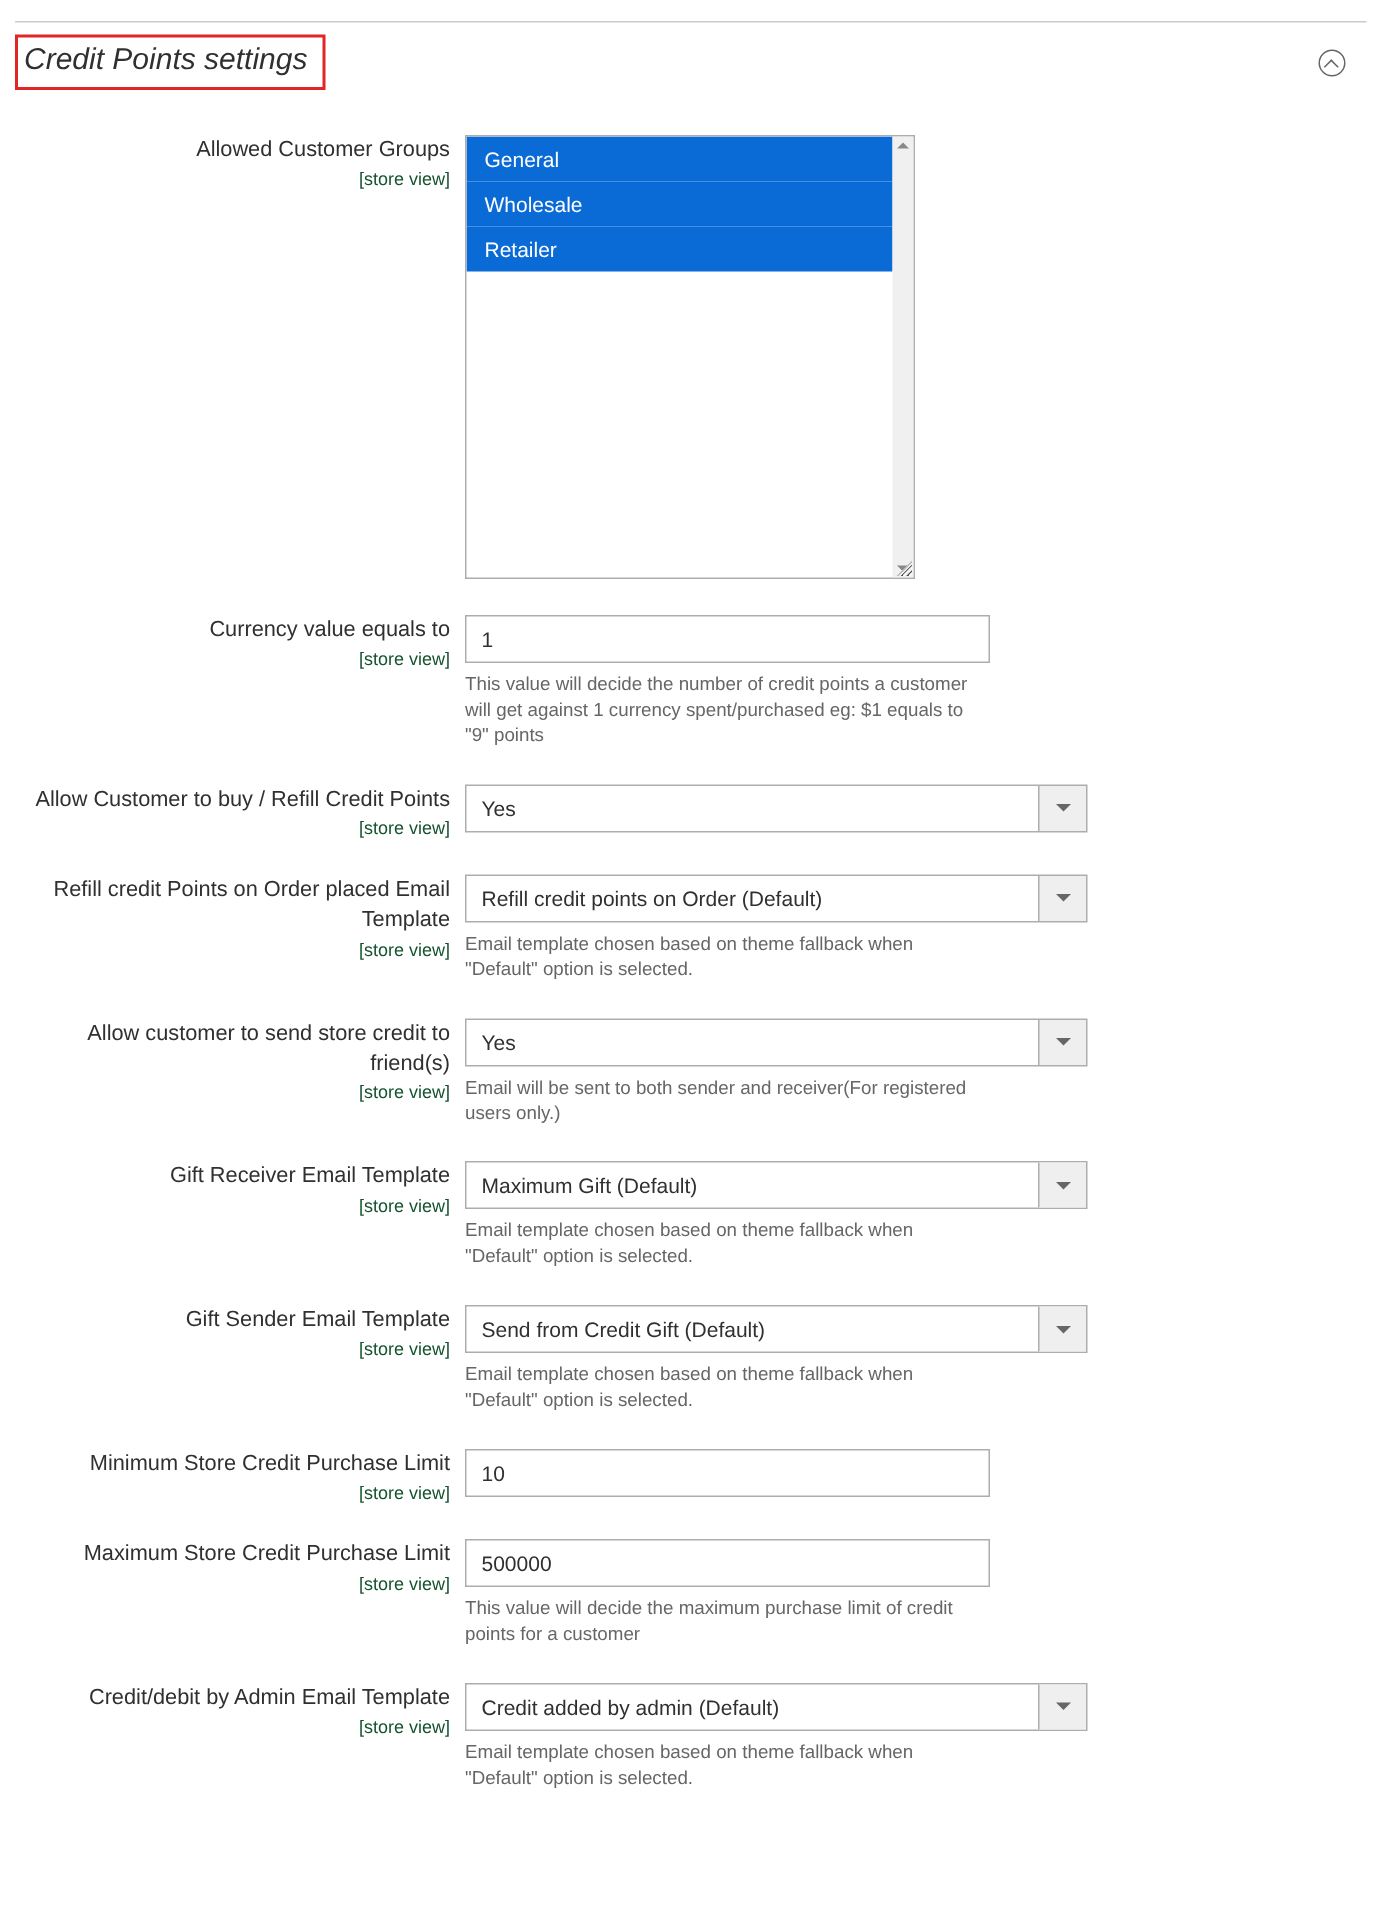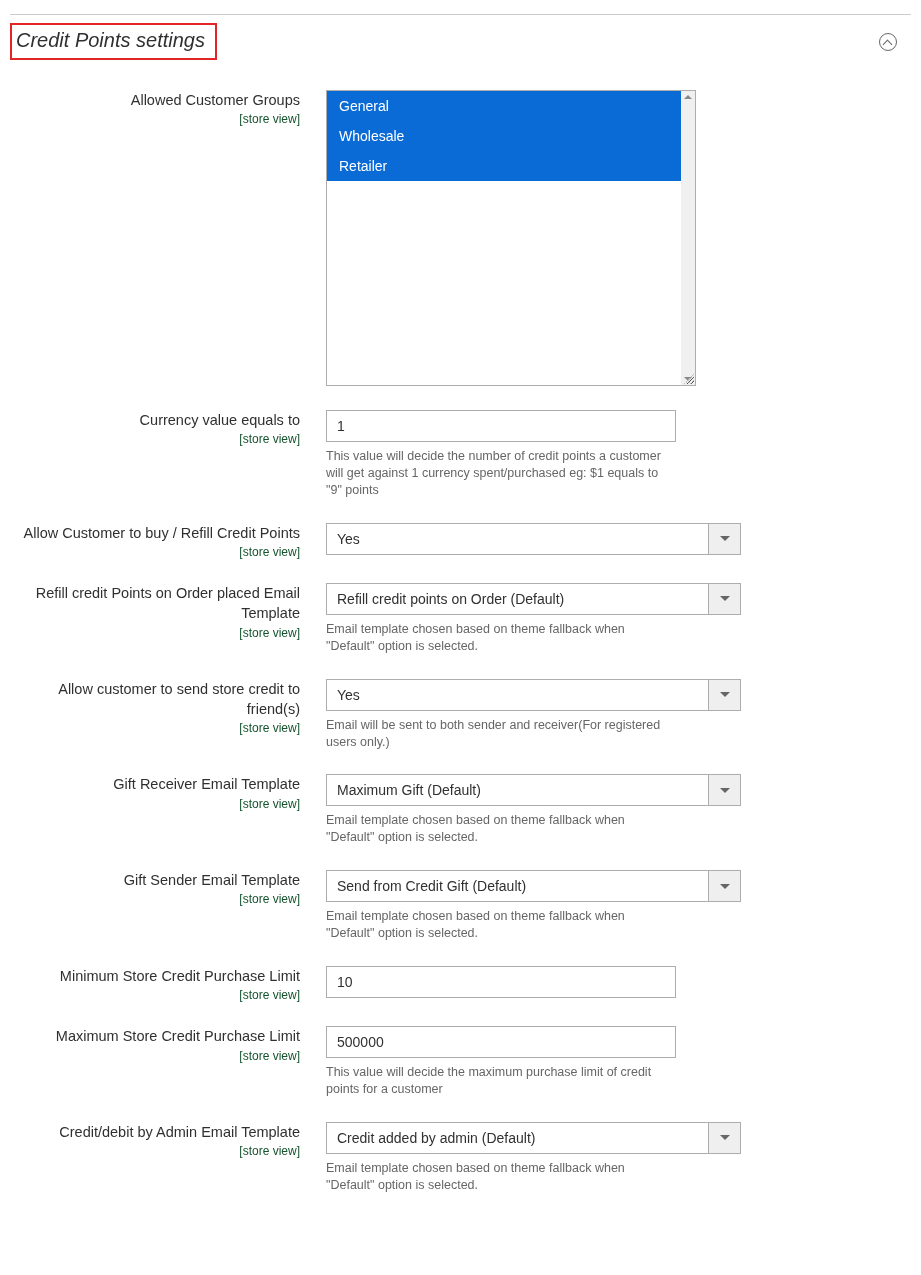--- a/index.html
+++ b/index.html
@@ -49,42 +49,41 @@
     border-left: 1.5px solid #666;
     border-top: 1.5px solid #666;
     transform: rotate(45deg);
   }
   .form {
     padding-top: 26px;
   }
   .row {
     display: flex;
     padding-bottom: 24px;
-    gap: 16px;
   }
   .labelcol {
     width: 300px;
     padding-right: 10px;
     text-align: right;
   }
   .label-main {
     font-size: 14.5px;
     color: #303030;
     line-height: 1.4;
   }
   .label-scope {
     font-size: 12px;
     color: #14532d;
     margin-top: 2px;
   }
   .fieldcol {
     width: 360px;
   }
   .multiselect {
-    width: 370px;
+    width: 300px;
     height: 296px;
     border: 1px solid #adadad;
     background: #fff;
     position: relative;
     padding: 0;
     resize: both;
     overflow: auto;
   }
   .ms-track {
     position: absolute;

